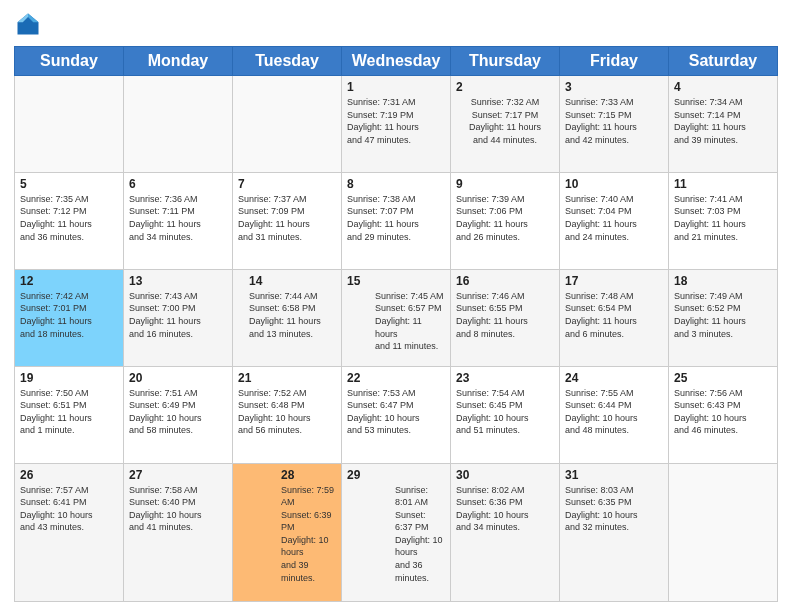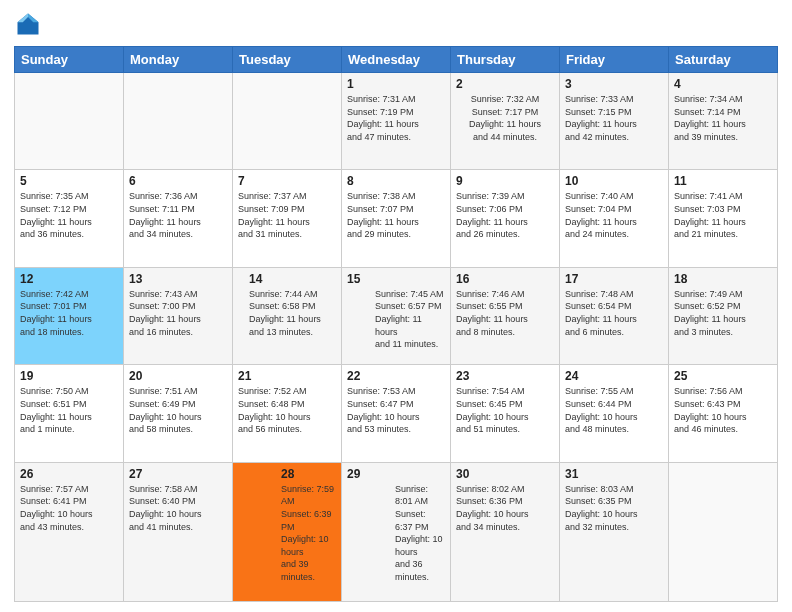--- a/index.html
+++ b/index.html
@@ -55,23 +55,23 @@
     }
     .calendar {
       flex: 1;
       border-collapse: collapse;
       width: 100%;
       table-layout: fixed;
     }
     .calendar th {
       background: #3a7bc8;
       color: #fff;
-      text-align: left;
+      text-align: center;
       padding: 5px 6px;
-      font-size: 13px;
+      font-size: 16px;
       font-weight: bold;
       border: 1px solid #2a6ab5;
     }
     .calendar td {
       border: 1px solid #ccc;
       vertical-align: top;
       padding: 4px 5px;
       font-size: 9.5px;
       color: #222;
       background: #fff;
@@ -327,21 +327,21 @@
 Daylight: 10 hours
 and 43 minutes.</div>
           </td>
           <td style="background: rgb(245, 245, 245);">
             <span class="day-number">27</span>
             <div class="day-info" style="white-space: pre-line;">Sunrise: 7:58 AM
 Sunset: 6:40 PM
 Daylight: 10 hours
 and 41 minutes.</div>
           </td>
-          <td style="background: #f97316; padding-left: 48px;">
+          <td style="background: #fdba74; padding-left: 48px;">
             <span class="day-number">28</span>
             <div class="day-info" style="white-space: pre-line;">Sunrise: 7:59 AM
 Sunset: 6:39 PM
 Daylight: 10 hours
 and 39 minutes.</div>
           </td>
           <td style="background: rgb(245, 245, 245);">
             <span class="day-number">29</span>
             <div class="day-info" style="white-space: pre-line; margin-left: 48px;">Sunrise: 8:01 AM
 Sunset: 6:37 PM

